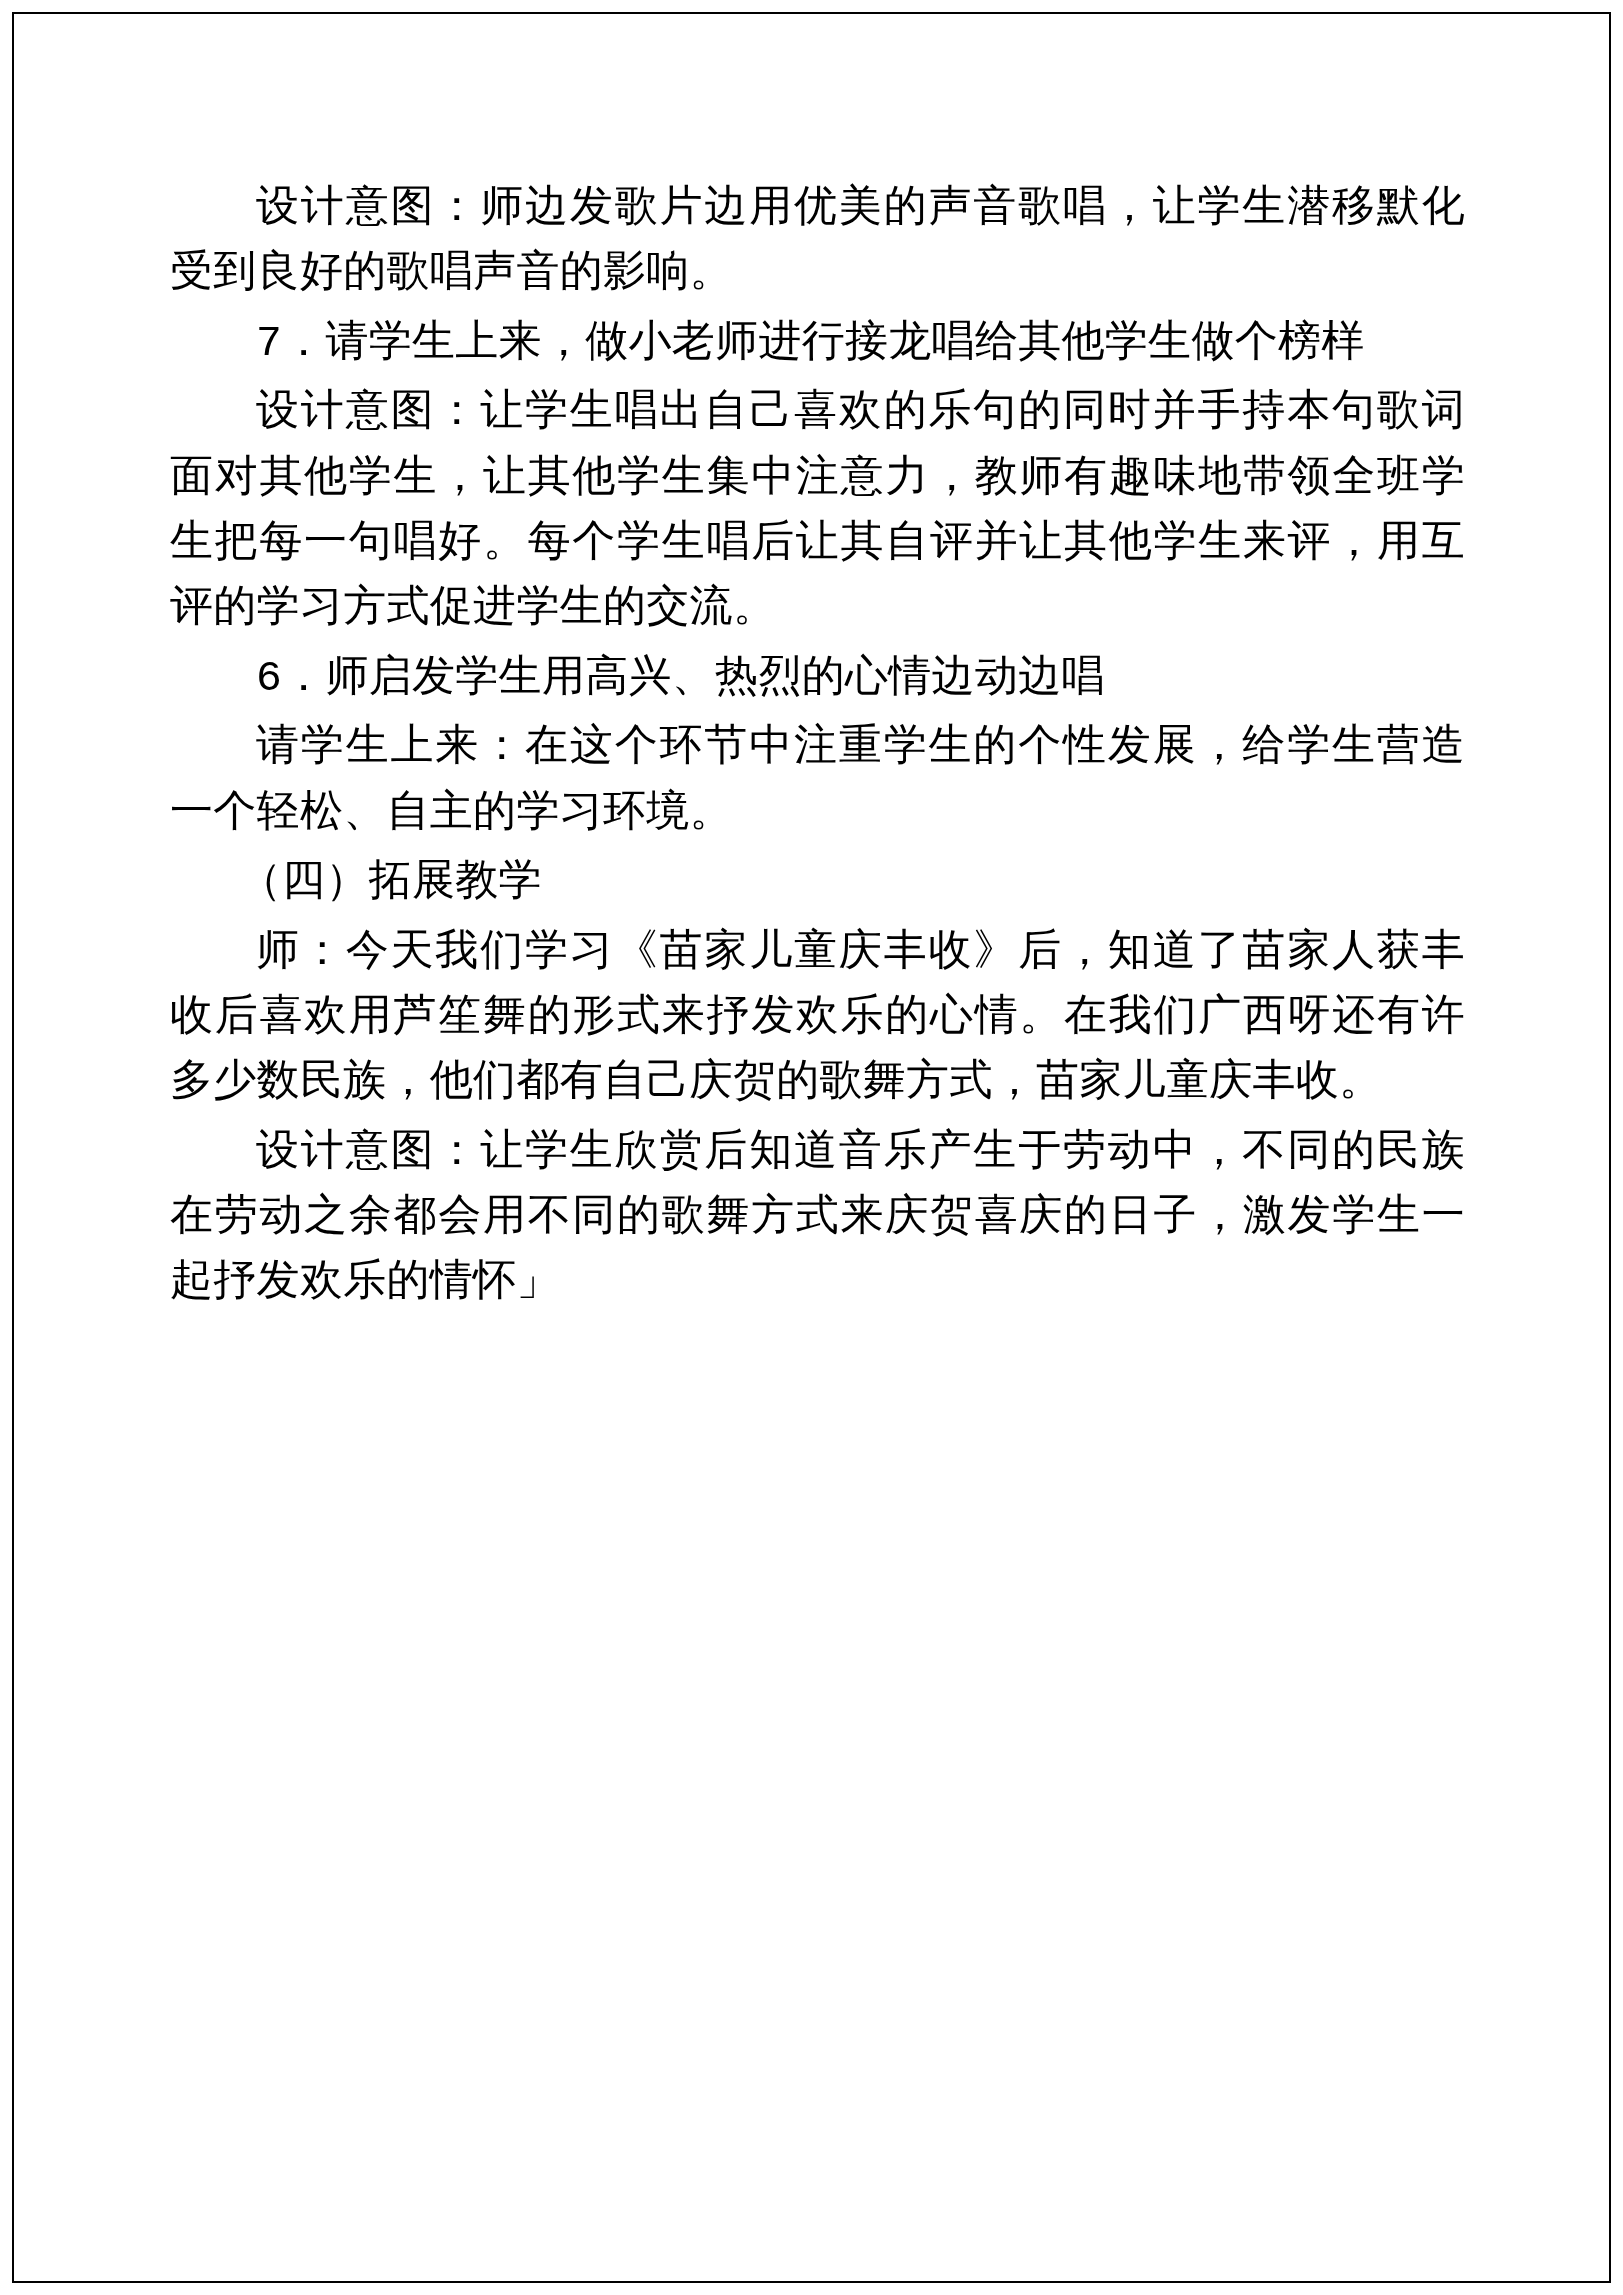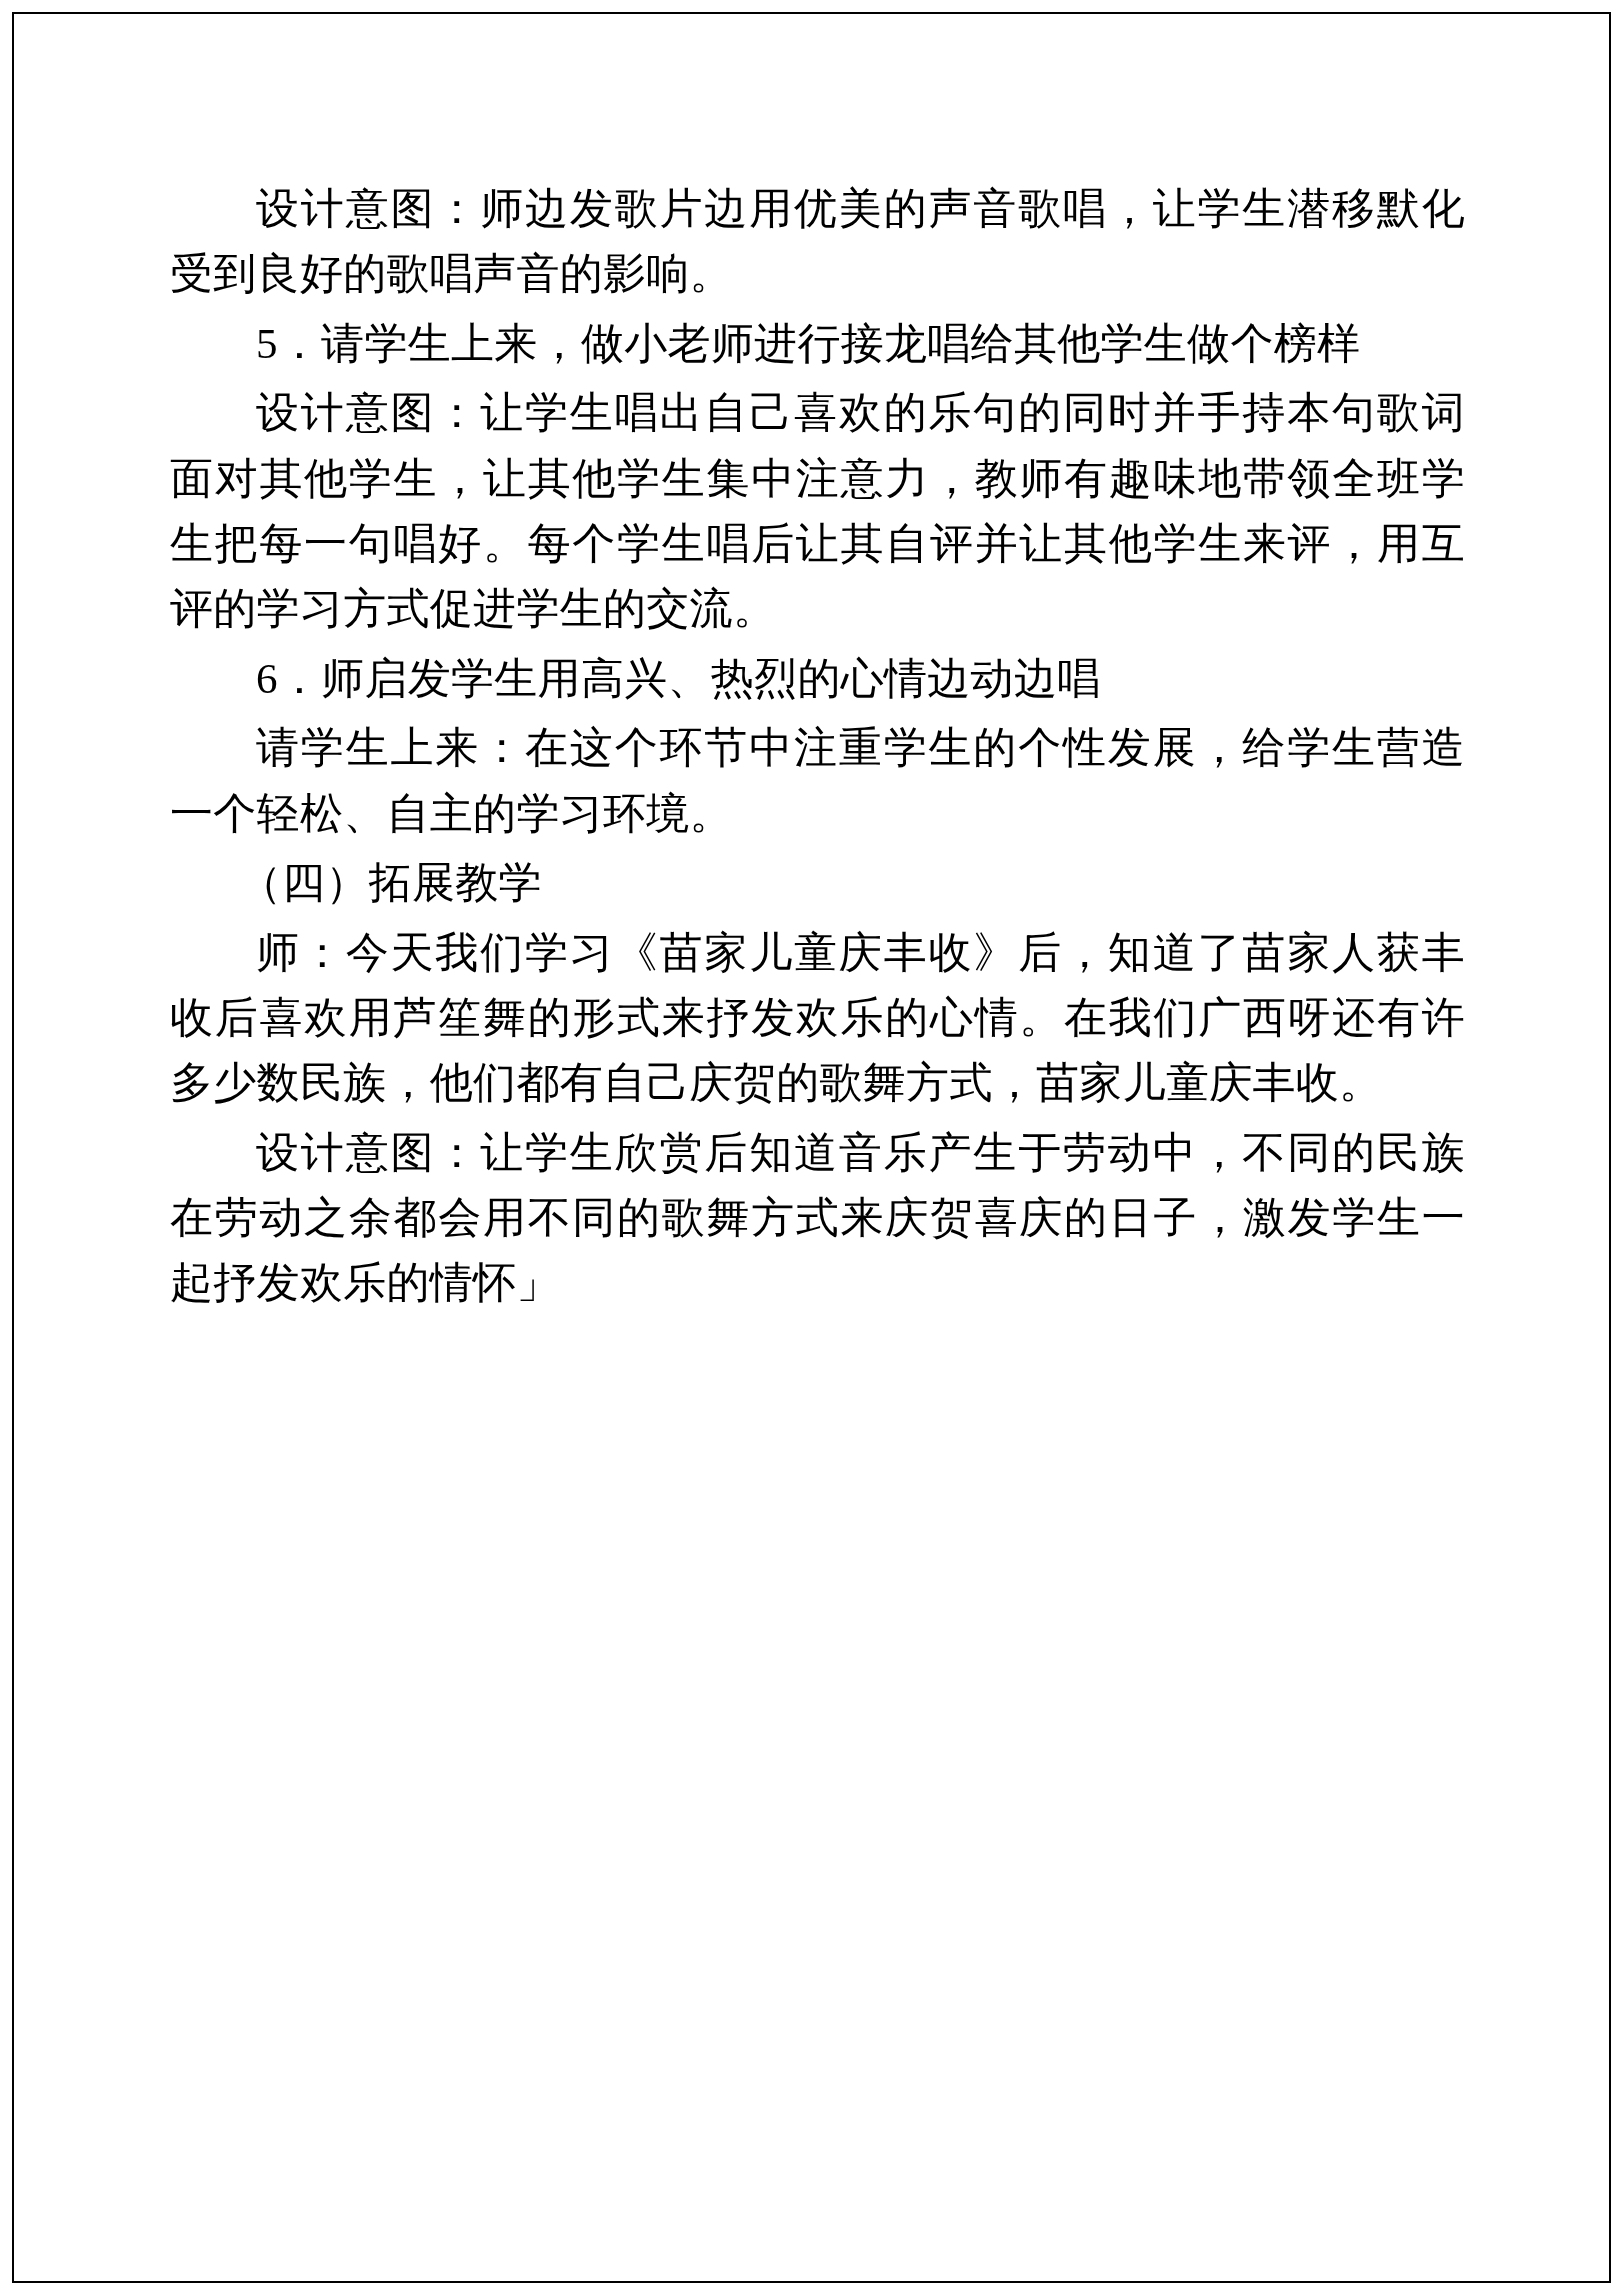--- a/index.html
+++ b/index.html
@@ -35,37 +35,37 @@
     width: 1295px;
   }
   p.para {
     margin: 0 0 4.1px 0;
     font-size: 43px;
     line-height: 1.52;
     color: #000000;
     text-align: justify;
     text-justify: inter-ideograph;
     letter-spacing: 0.3px;
-    font-family: Liberation Serif, serif;
+    font-family: Liberation Mono, monospace;
   }
   p.indent {
     text-indent: 2em;
   }
   p.indent-small {
     text-indent: 1.6em;
   }
 </style>
 </head>
 <body>
 
 <div class="page">
   <div class="page-border"></div>
   <div class="content">
     <p class="para indent">设计意图：师边发歌片边用优美的声音歌唱，让学生潜移默化受到良好的歌唱声音的影响。</p>
-    <p class="para indent">5．请学生上来，做小老师进行接龙唱给其他学生做个榜样</p>
+    <p class="para indent">7．请学生上来，做小老师进行接龙唱给其他学生做个榜样</p>
     <p class="para indent">设计意图：让学生唱出自己喜欢的乐句的同时并手持本句歌词面对其他学生，让其他学生集中注意力，教师有趣味地带领全班学生把每一句唱好。每个学生唱后让其自评并让其他学生来评，用互评的学习方式促进学生的交流。</p>
     <p class="para indent">6．师启发学生用高兴、热烈的心情边动边唱</p>
     <p class="para indent">请学生上来：在这个环节中注重学生的个性发展，给学生营造一个轻松、自主的学习环境。</p>
     <p class="para indent-small">（四）拓展教学</p>
     <p class="para indent">师：今天我们学习《苗家儿童庆丰收》后，知道了苗家人获丰收后喜欢用芦笙舞的形式来抒发欢乐的心情。在我们广西呀还有许多少数民族，他们都有自己庆贺的歌舞方式，苗家儿童庆丰收。</p>
     <p class="para indent">设计意图：让学生欣赏后知道音乐产生于劳动中，不同的民族在劳动之余都会用不同的歌舞方式来庆贺喜庆的日子，激发学生一起抒发欢乐的情怀」</p>
   </div>
 </div>
 
 

